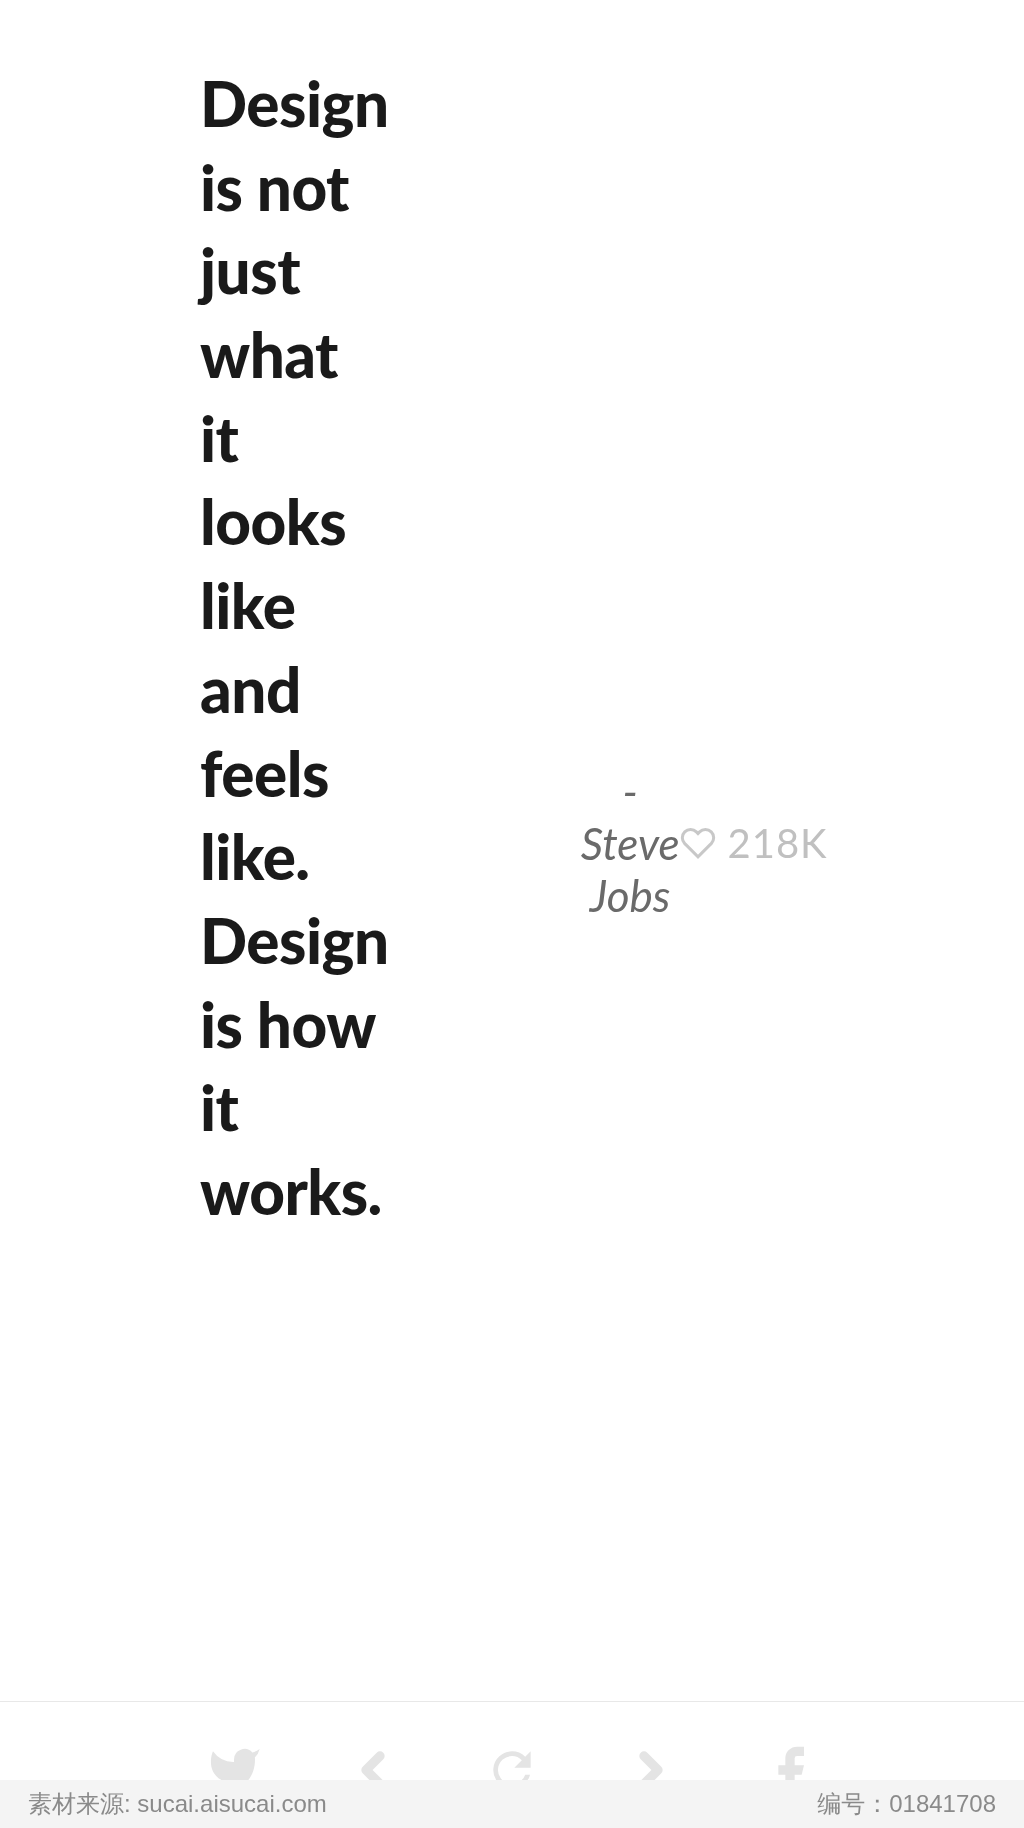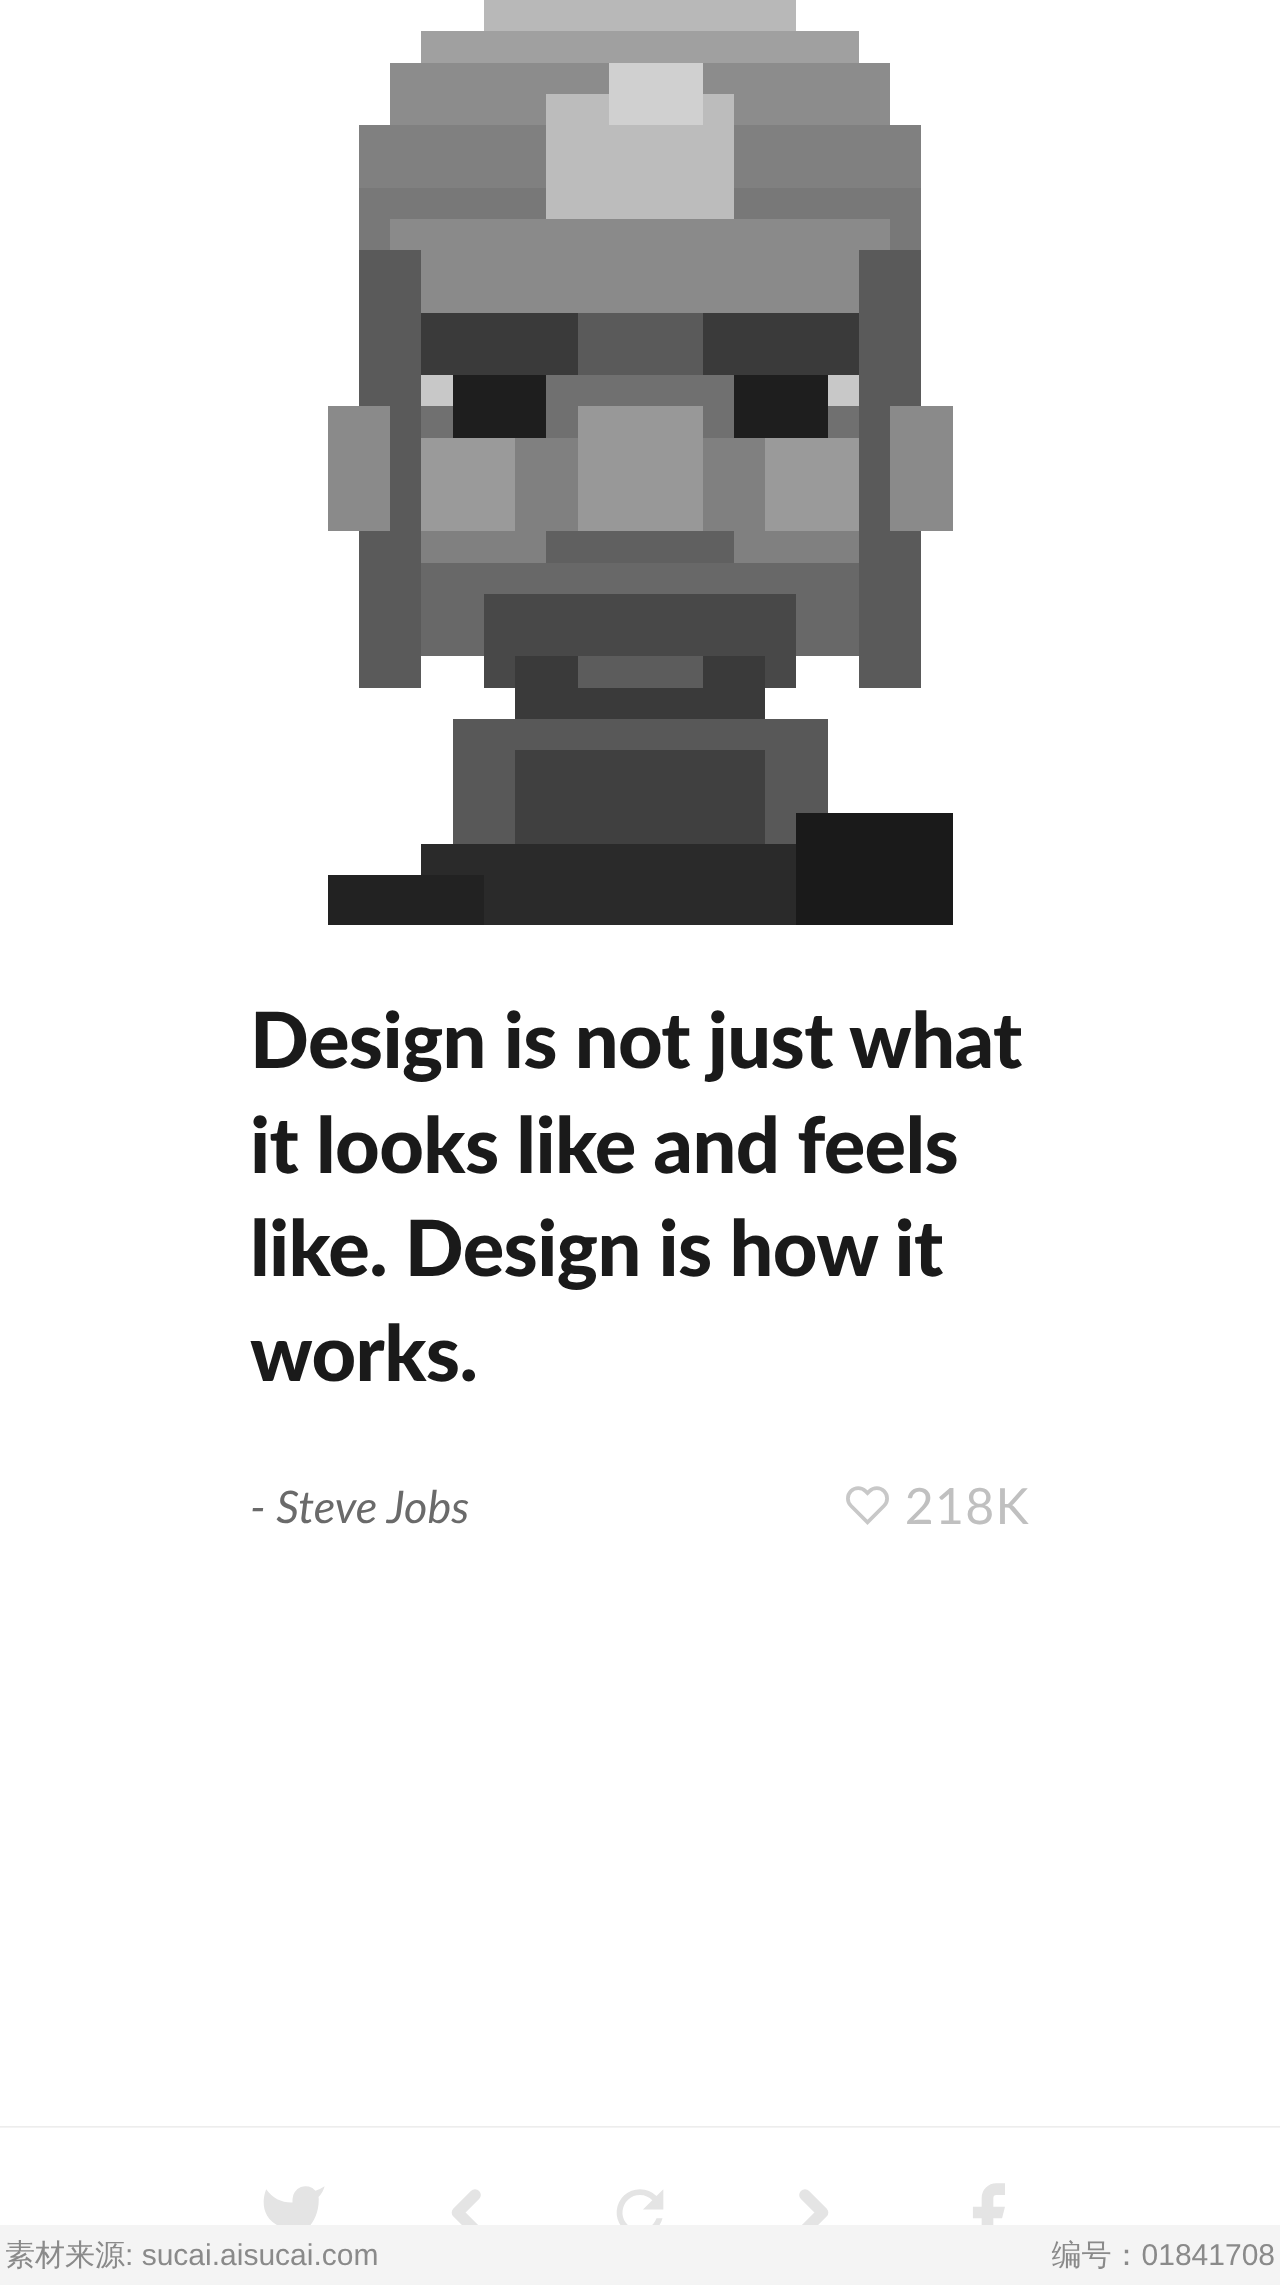--- a/index.html
+++ b/index.html
@@ -11,23 +11,22 @@
       width: 1024px;
       height: 1828px;
       background: #ffffff;
       font-family: 'Lato', 'Helvetica Neue', Arial, sans-serif;
       display: flex;
       flex-direction: column;
       position: relative;
     }
     .content-area {
       width: 816px;
-      margin: 0 auto;
-      display: flex;
-      flex-direction: column;
+      margin: 12px auto;
+      display: flex;
       flex: 1;
     }
     .portrait-container {
       width: 100%;
       height: 740px;
       display: flex;
       justify-content: center;
       align-items: flex-start;
       overflow: hidden;
       position: relative;
@@ -52,24 +51,25 @@
       color: #1a1a1a;
       letter-spacing: -0.5px;
     }
     .attribution-row {
       display: flex;
       justify-content: space-between;
       align-items: center;
       padding: 55px 96px 0 96px;
     }
     .attribution {
-      font-size: 36px;
+      font-size: 44px;
       font-style: italic;
       font-weight: 400;
       color: #6a6a6a;
+      text-align: center;
     }
     .likes {
       display: flex;
       align-items: center;
       gap: 12px;
     }
     .heart-icon {
       width: 36px;
       height: 36px;
     }
@@ -119,21 +119,21 @@
       stroke-width: 4;
       stroke-linecap: round;
       stroke-linejoin: round;
     }
     .footer {
       position: absolute;
       bottom: 0;
       left: 0;
       width: 100%;
       background: #f4f4f4;
-      padding: 8px 4px;
+      padding: 8px 28px;
       display: flex;
       justify-content: space-between;
       align-items: center;
       font-size: 24px;
       color: #8a8a8a;
     }
     .footer-brand {
       font-family: Arial, sans-serif;
     }
     .footer-id {

